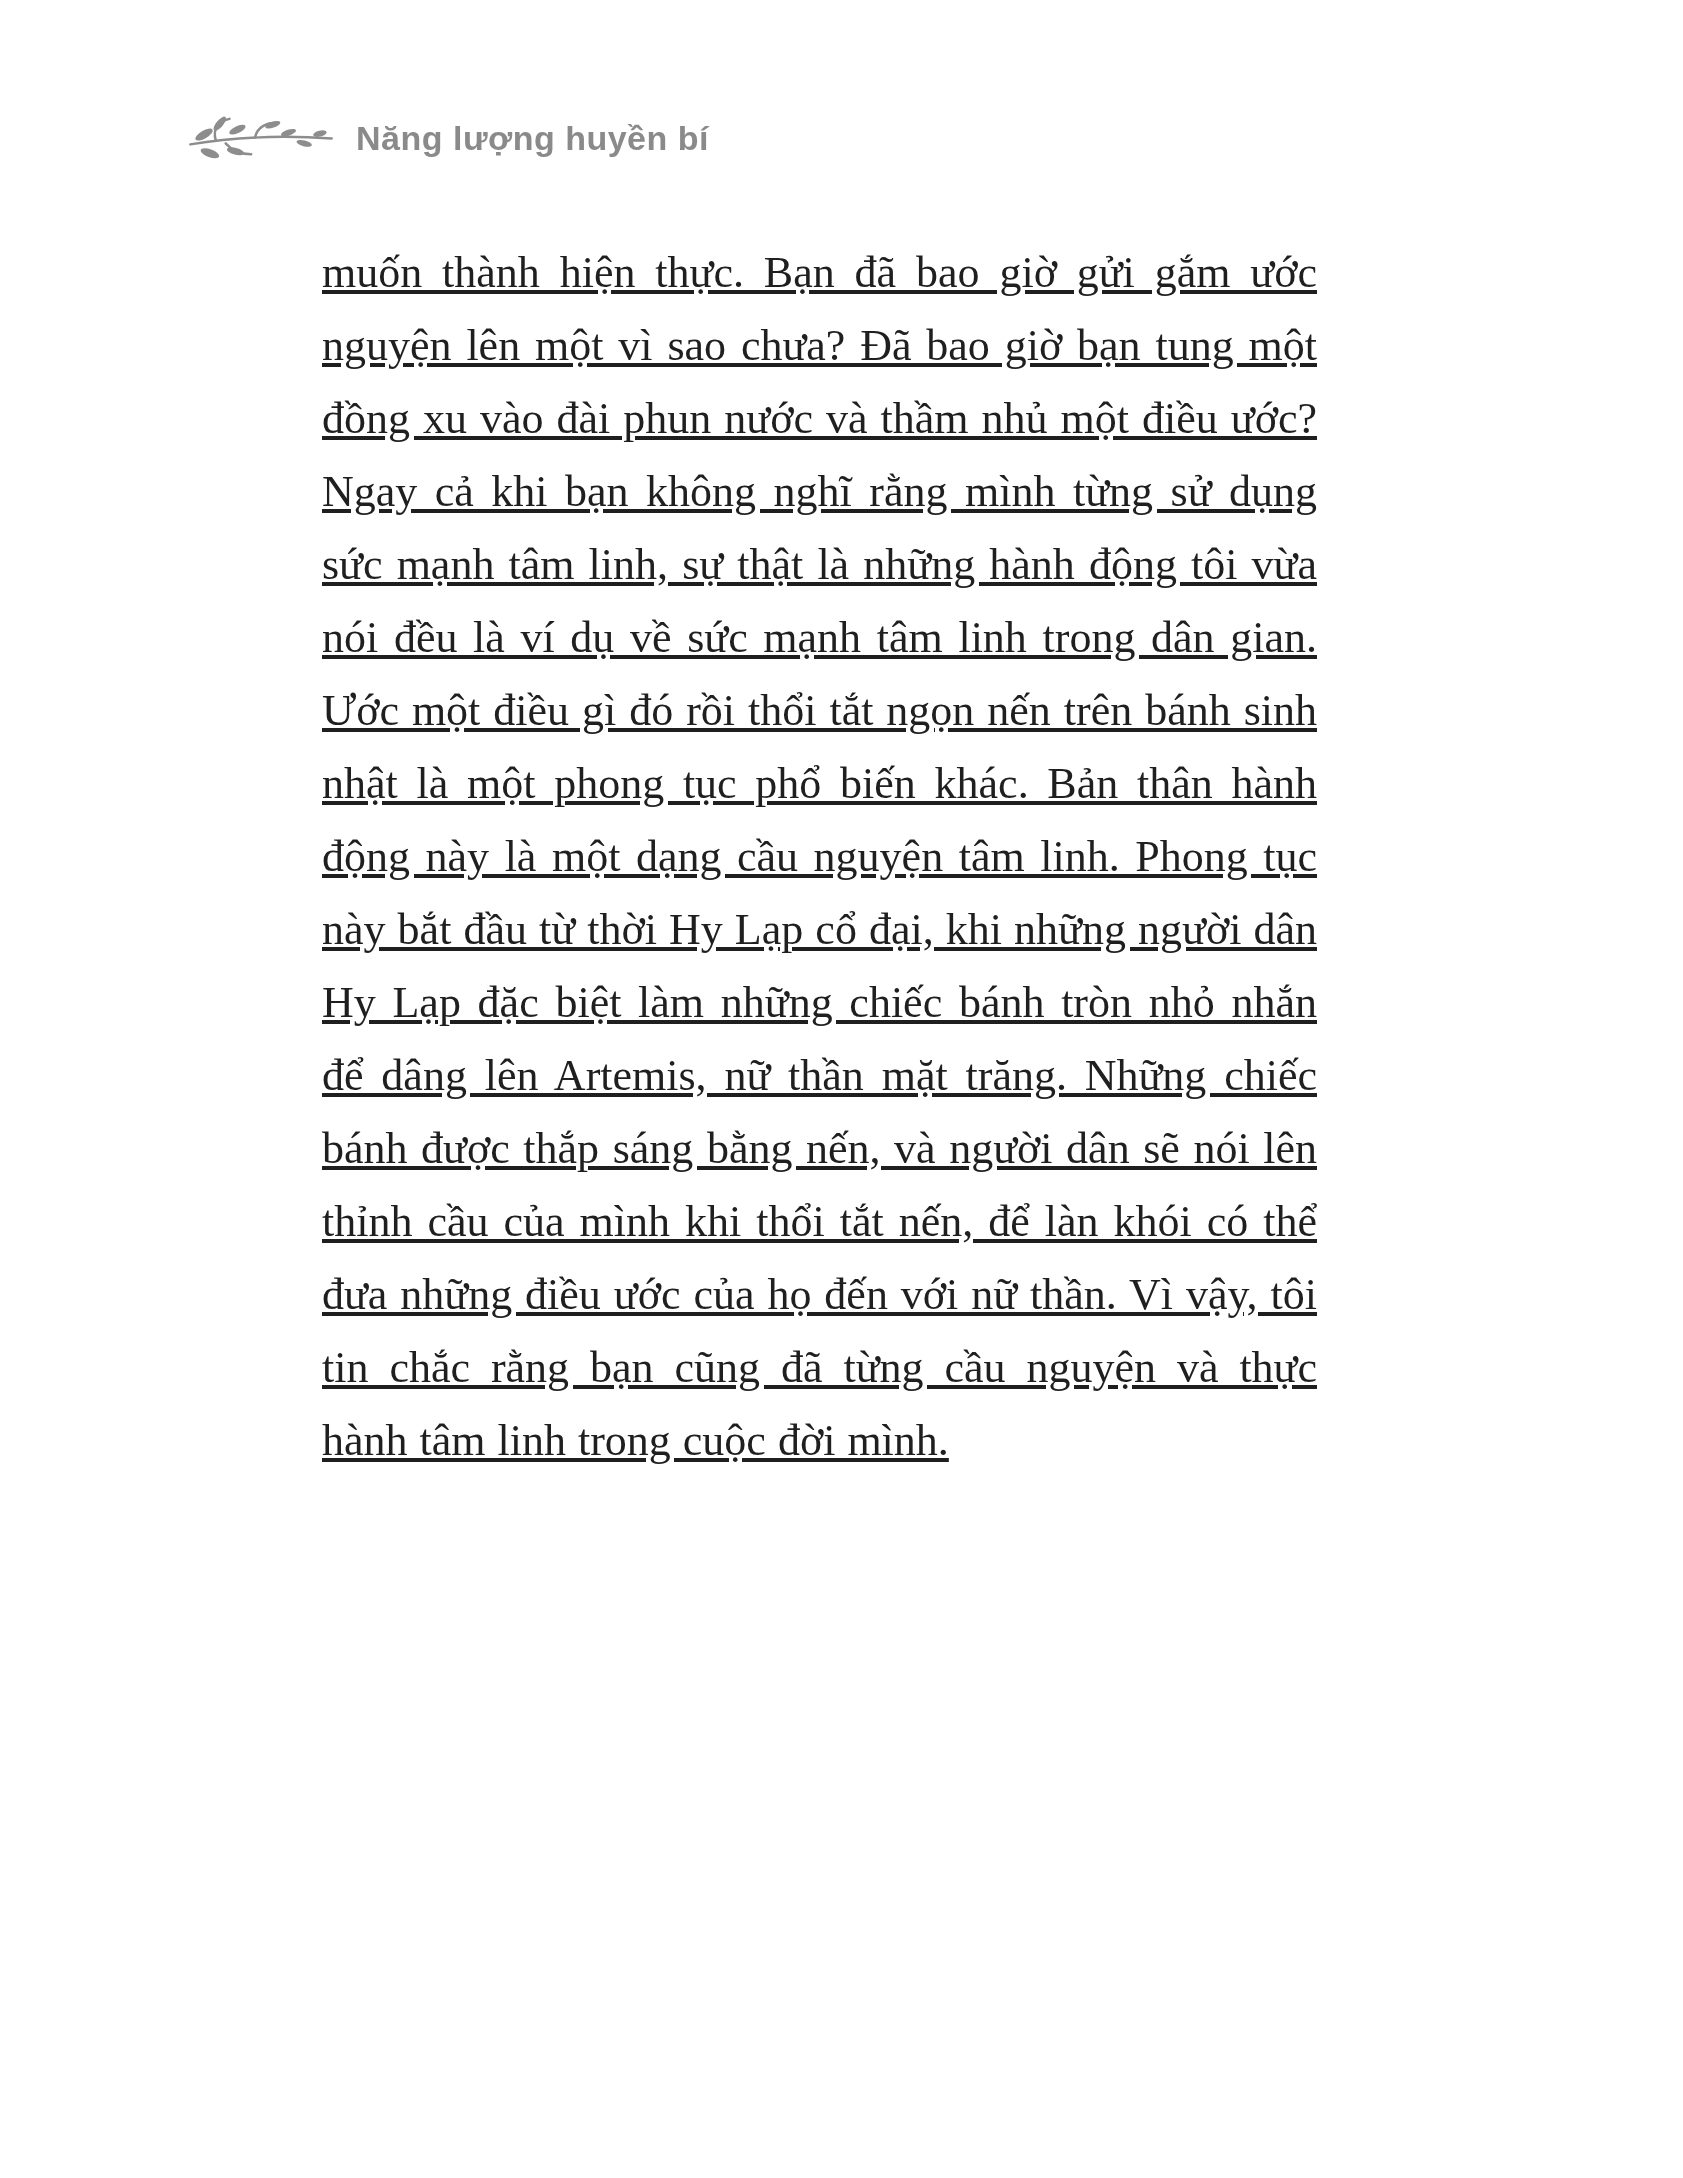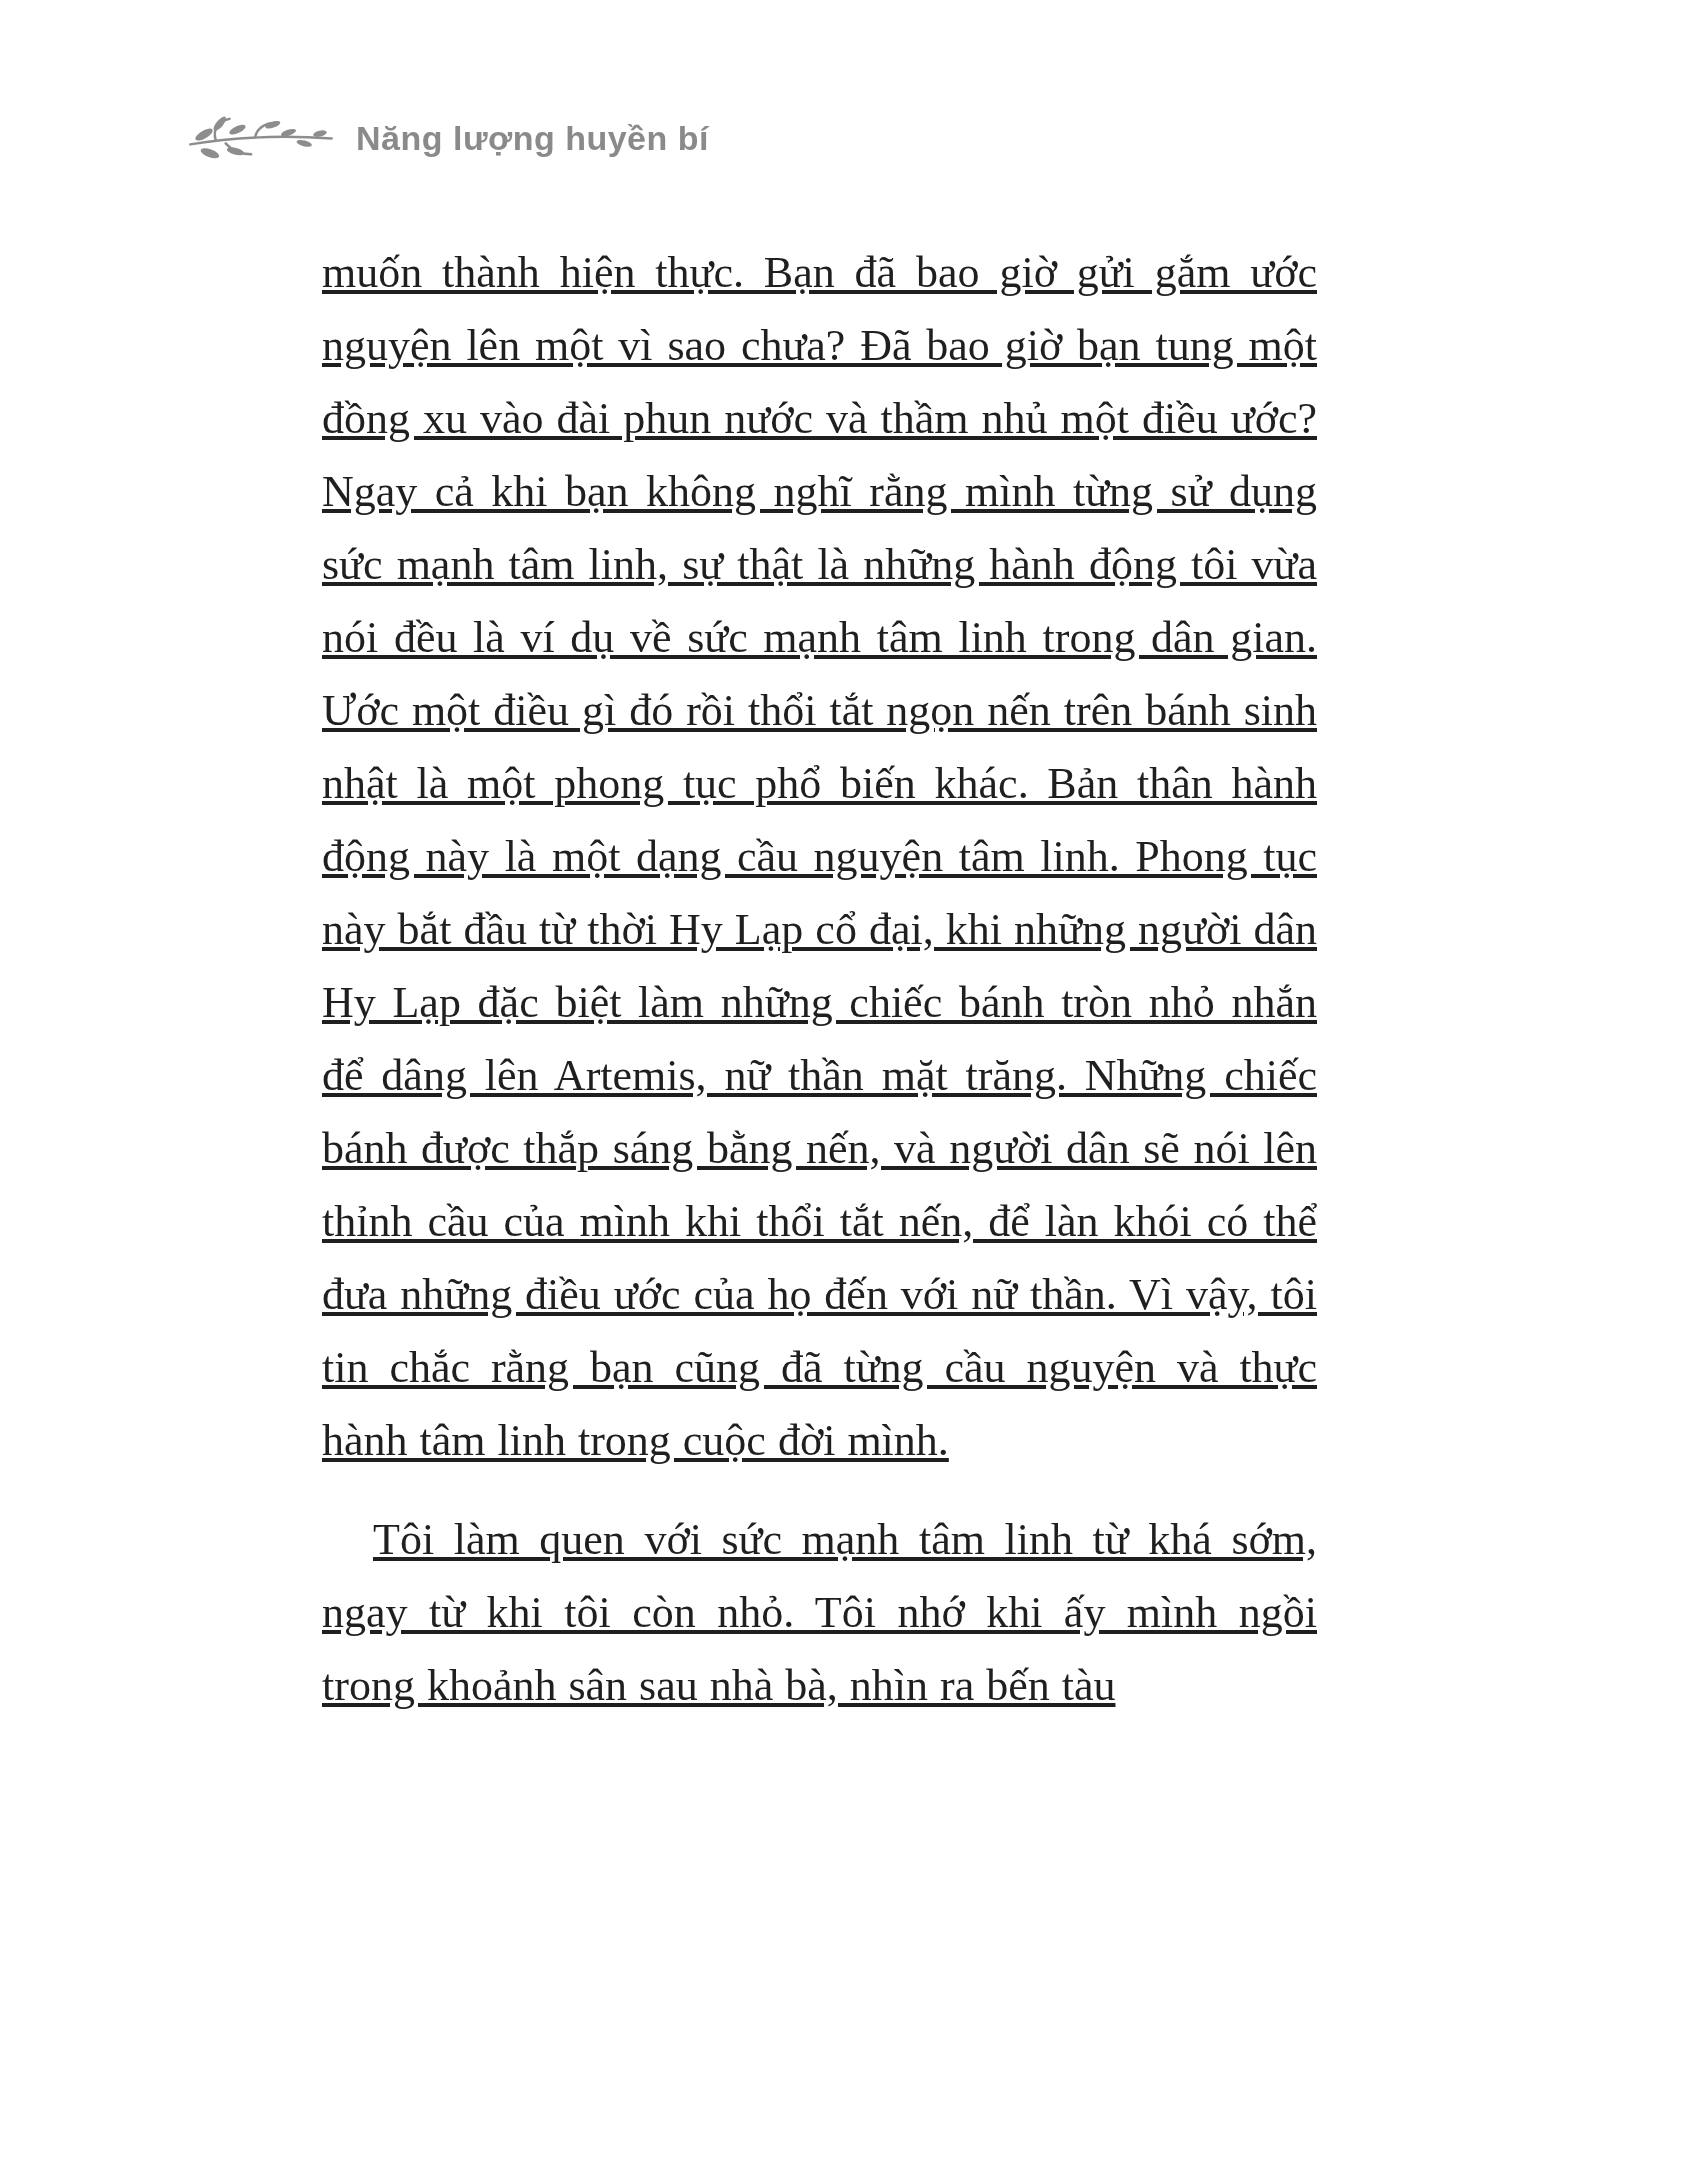--- a/index.html
+++ b/index.html
@@ -102,21 +102,20 @@
           <ellipse cx="120" cy="33" rx="8" ry="3" transform="rotate(14 120 33)"></ellipse>
           <ellipse cx="136" cy="23" rx="7" ry="3" transform="rotate(-14 136 23)"></ellipse>
         </g>
       </svg>
     </span>
     <span class="header-title">Năng lượng huyền bí</span>
   </header>
 
   <main class="body-text">
     <p class="para">muốn thành hiện thực. Bạn đã bao giờ gửi gắm ước nguyện lên một vì sao chưa? Đã bao giờ bạn tung một đồng xu vào đài phun nước và thầm nhủ một điều ước? Ngay cả khi bạn không nghĩ rằng mình từng sử dụng sức mạnh tâm linh, sự thật là những hành động tôi vừa nói đều là ví dụ về sức mạnh tâm linh trong dân gian. Ước một điều gì đó rồi thổi tắt ngọn nến trên bánh sinh nhật là một phong tục phổ biến khác. Bản thân hành động này là một dạng cầu nguyện tâm linh. Phong tục này bắt đầu từ thời Hy Lạp cổ đại, khi những người dân Hy Lạp đặc biệt làm những chiếc bánh tròn nhỏ nhắn để dâng lên Artemis, nữ thần mặt trăng. Những chiếc bánh được thắp sáng bằng nến, và người dân sẽ nói lên thỉnh cầu của mình khi thổi tắt nến, để làn khói có thể đưa những điều ước của họ đến với nữ thần. Vì vậy, tôi tin chắc rằng bạn cũng đã từng cầu nguyện và thực hành tâm linh trong cuộc đời mình.</p>
-    <p class="para para-indent">Tôi làm quen với sức mạnh tâm linh từ khá sớm, ngay từ khi tôi còn nhỏ. Tôi nhớ khi ấy mình ngồi trong khoảnh sân sau nhà bà, nhìn ra bến tàu</p>
   </main>
 
   <footer class="page-footer">
     <span class="page-number">10</span>
   </footer>
 
 </div>
 
 
 </body></html>

